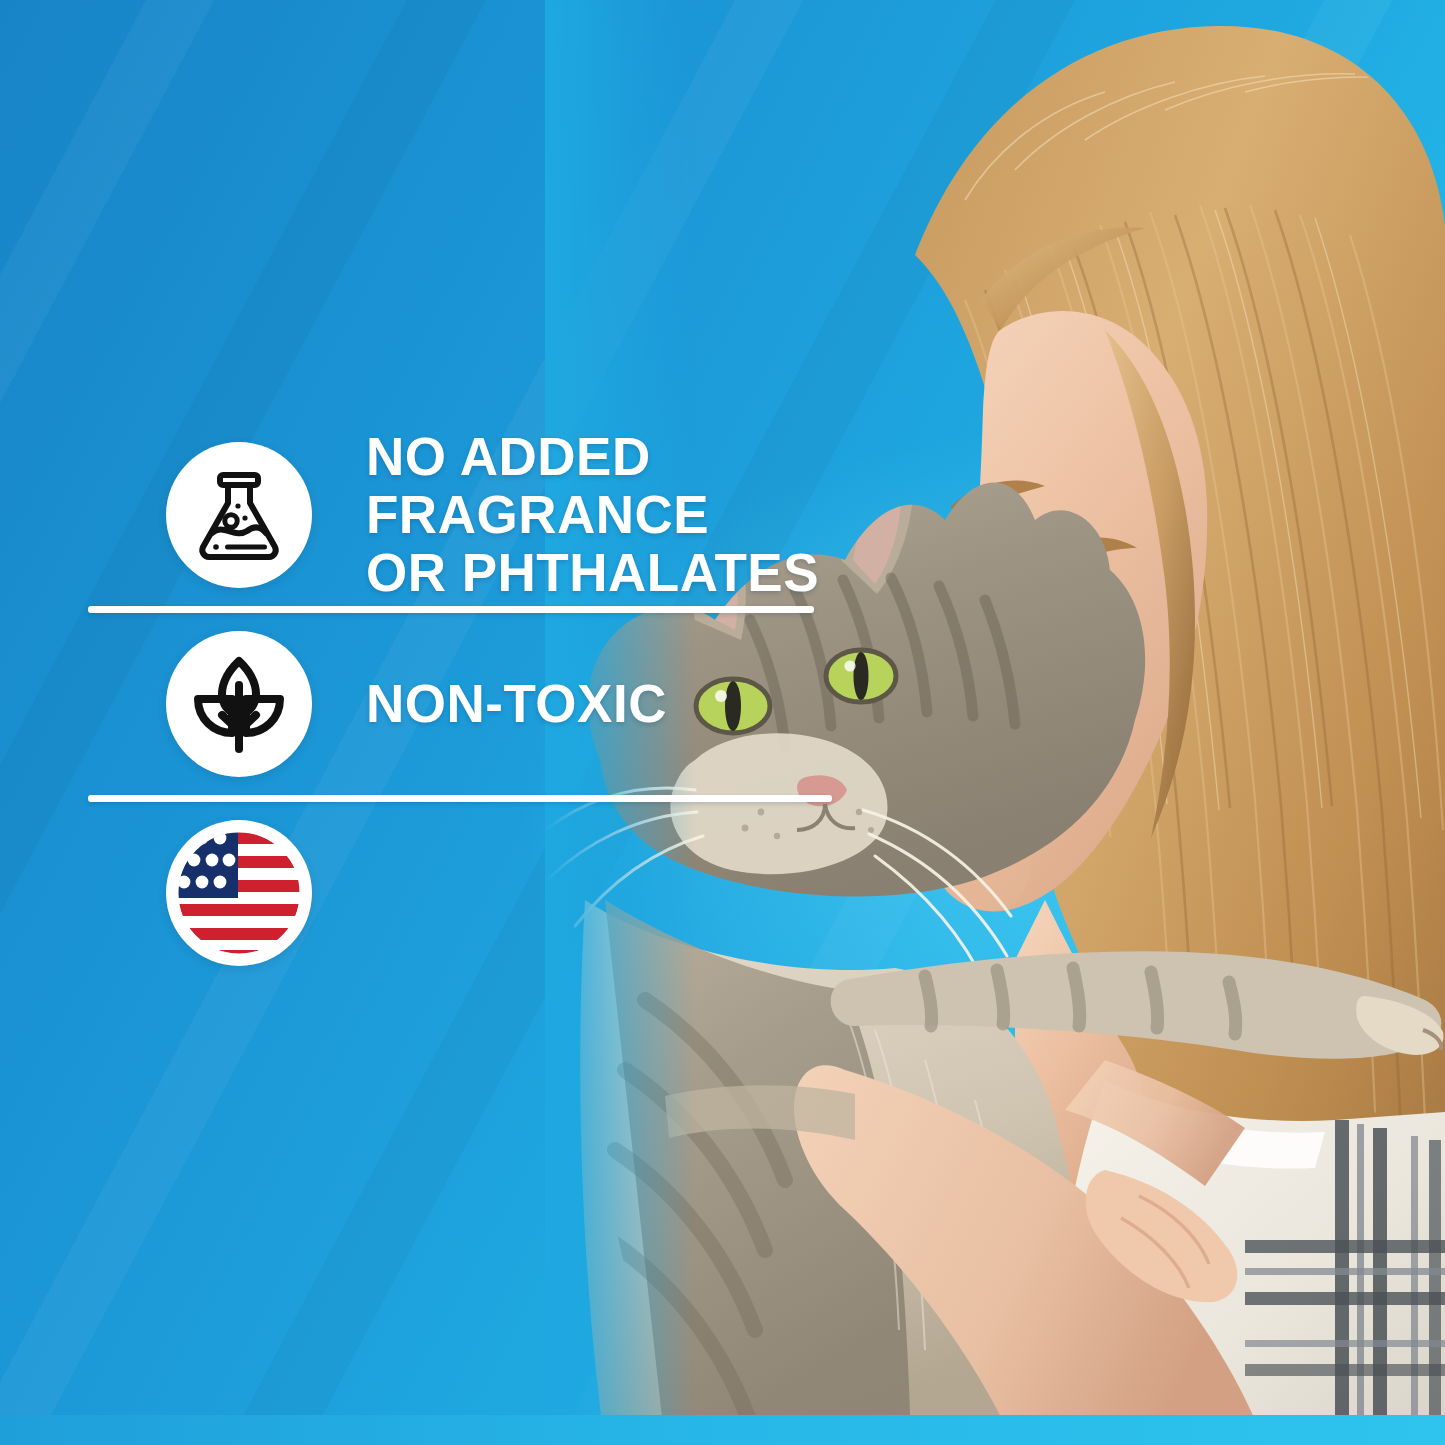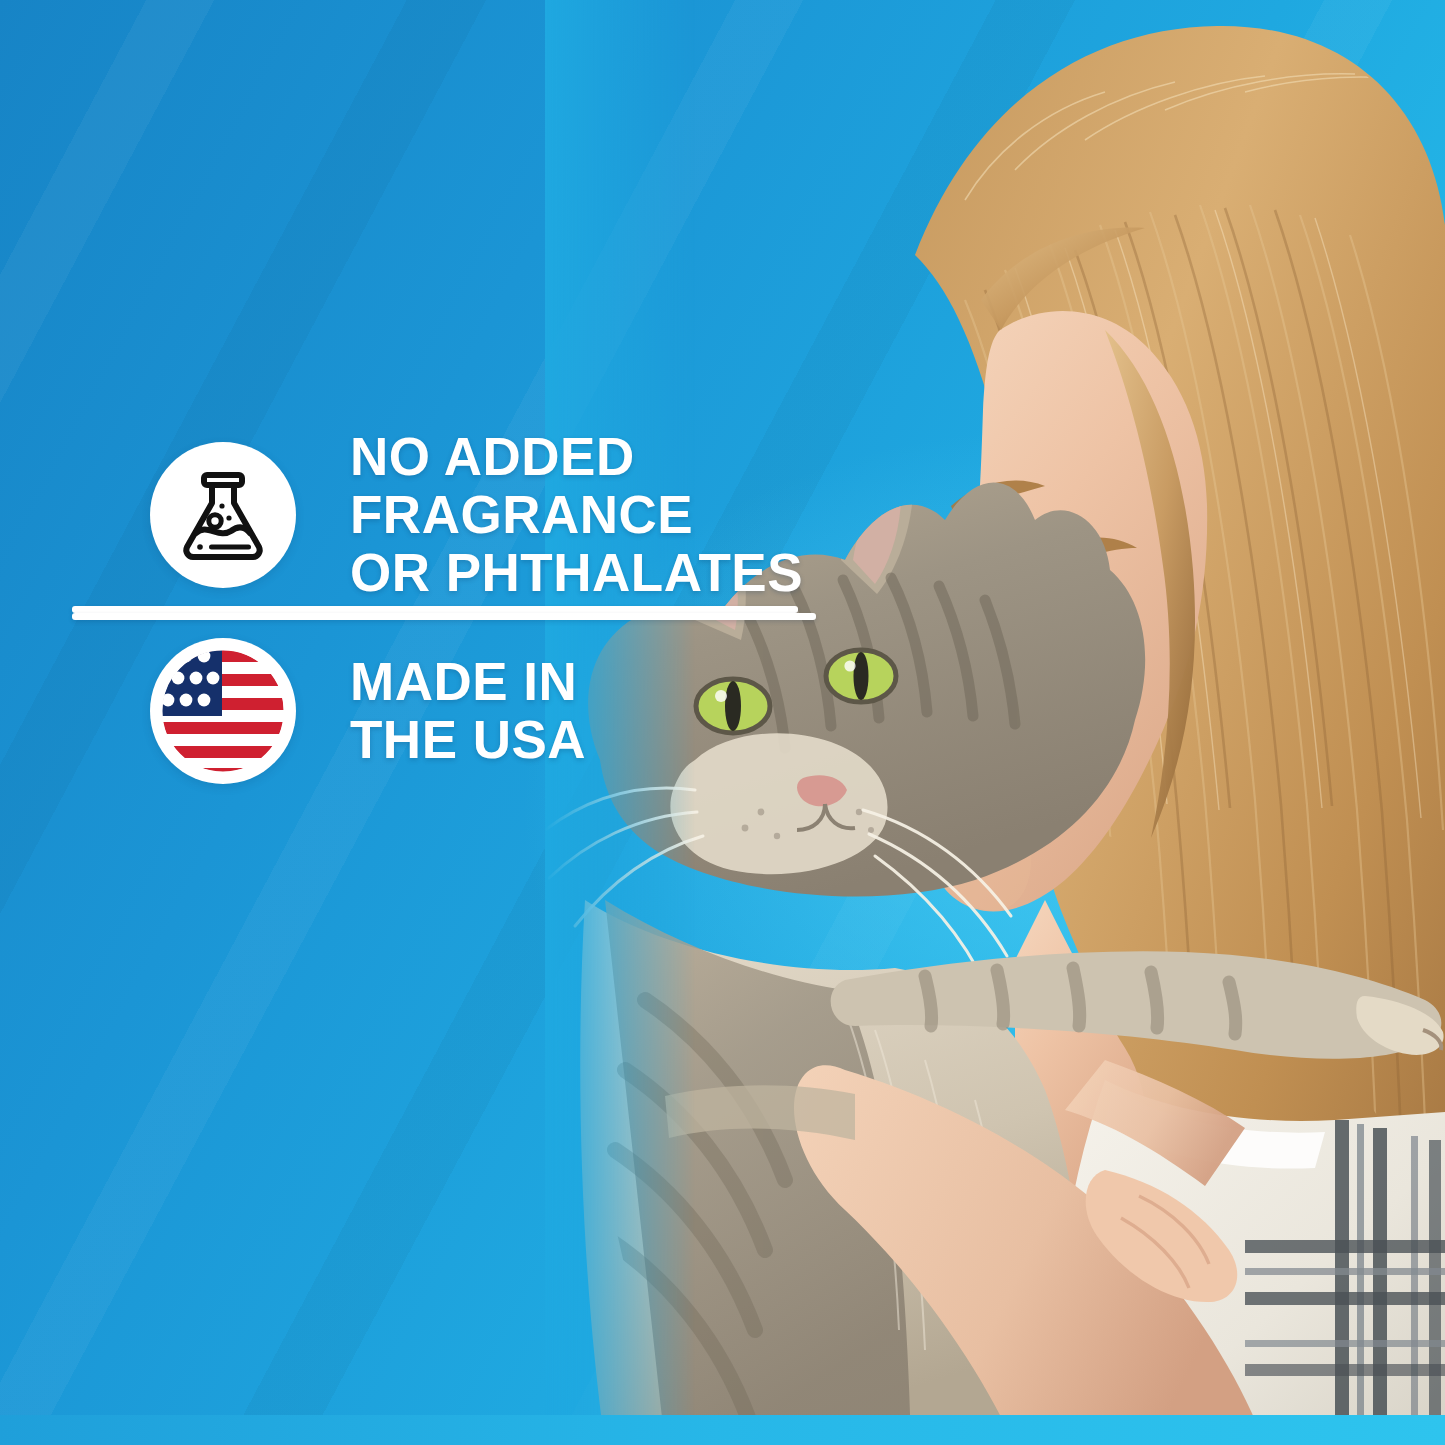--- a/index.html
+++ b/index.html
@@ -46,21 +46,21 @@
   .h-sub{
     margin-top:10px;
     font-size:74px;line-height:1.0;font-weight:bold;color:#11336c;
     letter-spacing:0px;
     transform:scaleX(0.99);transform-origin:left center;
     text-shadow:0 2px 5px rgba(0,30,70,0.25);
     white-space:nowrap;
   }
 
   
-  .features{position:absolute;left:72px;top:424px;width:840px;z-index:6;}
+  .features{position:absolute;left:88px;top:424px;width:840px;z-index:6;}
   .feature{position:relative;display:flex;align-items:center;min-height:182px;}
   .badge{
     width:146px;height:146px;border-radius:50%;background:#ffffff;
     margin-left:78px;flex:0 0 auto;
     display:flex;align-items:center;justify-content:center;
     box-shadow:0 3px 10px rgba(0,40,80,0.13);
     overflow:hidden;position:relative;
   }
   .badge svg{display:block;}
   .f-text{
@@ -410,20 +410,40 @@
           <rect x="42" y="85.5" width="42" height="5" rx="2.5" fill="#111111"></rect>
         </svg>
       </div>
       <div class="f-text">NO ADDED
 FRAGRANCE
 OR PHTHALATES</div>
     </div>
 
     <div class="divider"></div>
 
+    <div class="feature">
+      <div class="badge">
+        <svg width="106" height="106" viewBox="0 0 106 106">
+          <g fill="none" stroke="#111111" stroke-width="8" stroke-linejoin="round" stroke-linecap="round">
+
+            <path d="M53 10 C70 26 74 44 66 56 C60 65 46 65 40 56 C32 44 36 26 53 10 Z"></path>
+
+            <path d="M12 48 H46 V82 C28 82 12 68 12 48 Z"></path>
+
+            <path d="M94 48 H60 V82 C78 82 94 68 94 48 Z"></path>
+
+            <path d="M53 34 V98"></path>
+
+            <path d="M53 80 L36 64"></path>
+            <path d="M53 80 L70 64"></path>
+          </g>
+        </svg>
+      </div>
+      <div class="f-text">NON-TOXIC</div>
+    </div>
 
     <div class="divider d2"></div>
 
     <div class="feature">
       <div class="badge">
         <svg width="146" height="146" viewBox="0 0 146 146">
           <defs>
             <clipPath id="flagCircle">
                 <circle cx="73" cy="73" r="61"></circle>
               </clipPath>
@@ -448,20 +468,18 @@
                 <circle cx="46" cy="40" r="6.4"></circle>
                 <circle cx="63" cy="40" r="6.4"></circle>
               <circle cx="18" cy="62" r="6.4"></circle>
                 <circle cx="36" cy="62" r="6.4"></circle>
                 <circle cx="54" cy="62" r="6.4"></circle>
             </g>
           </g>
           <circle cx="73" cy="73" r="64" fill="none" stroke="#ffffff" stroke-width="7"></circle>
         </svg>
       </div>
-      <div class="f-text">MADE IN
-THE USA</div>
     </div>
 
   </div>
 
   <div class="bottom-strip"></div>
 </div>
 
 </body></html>

